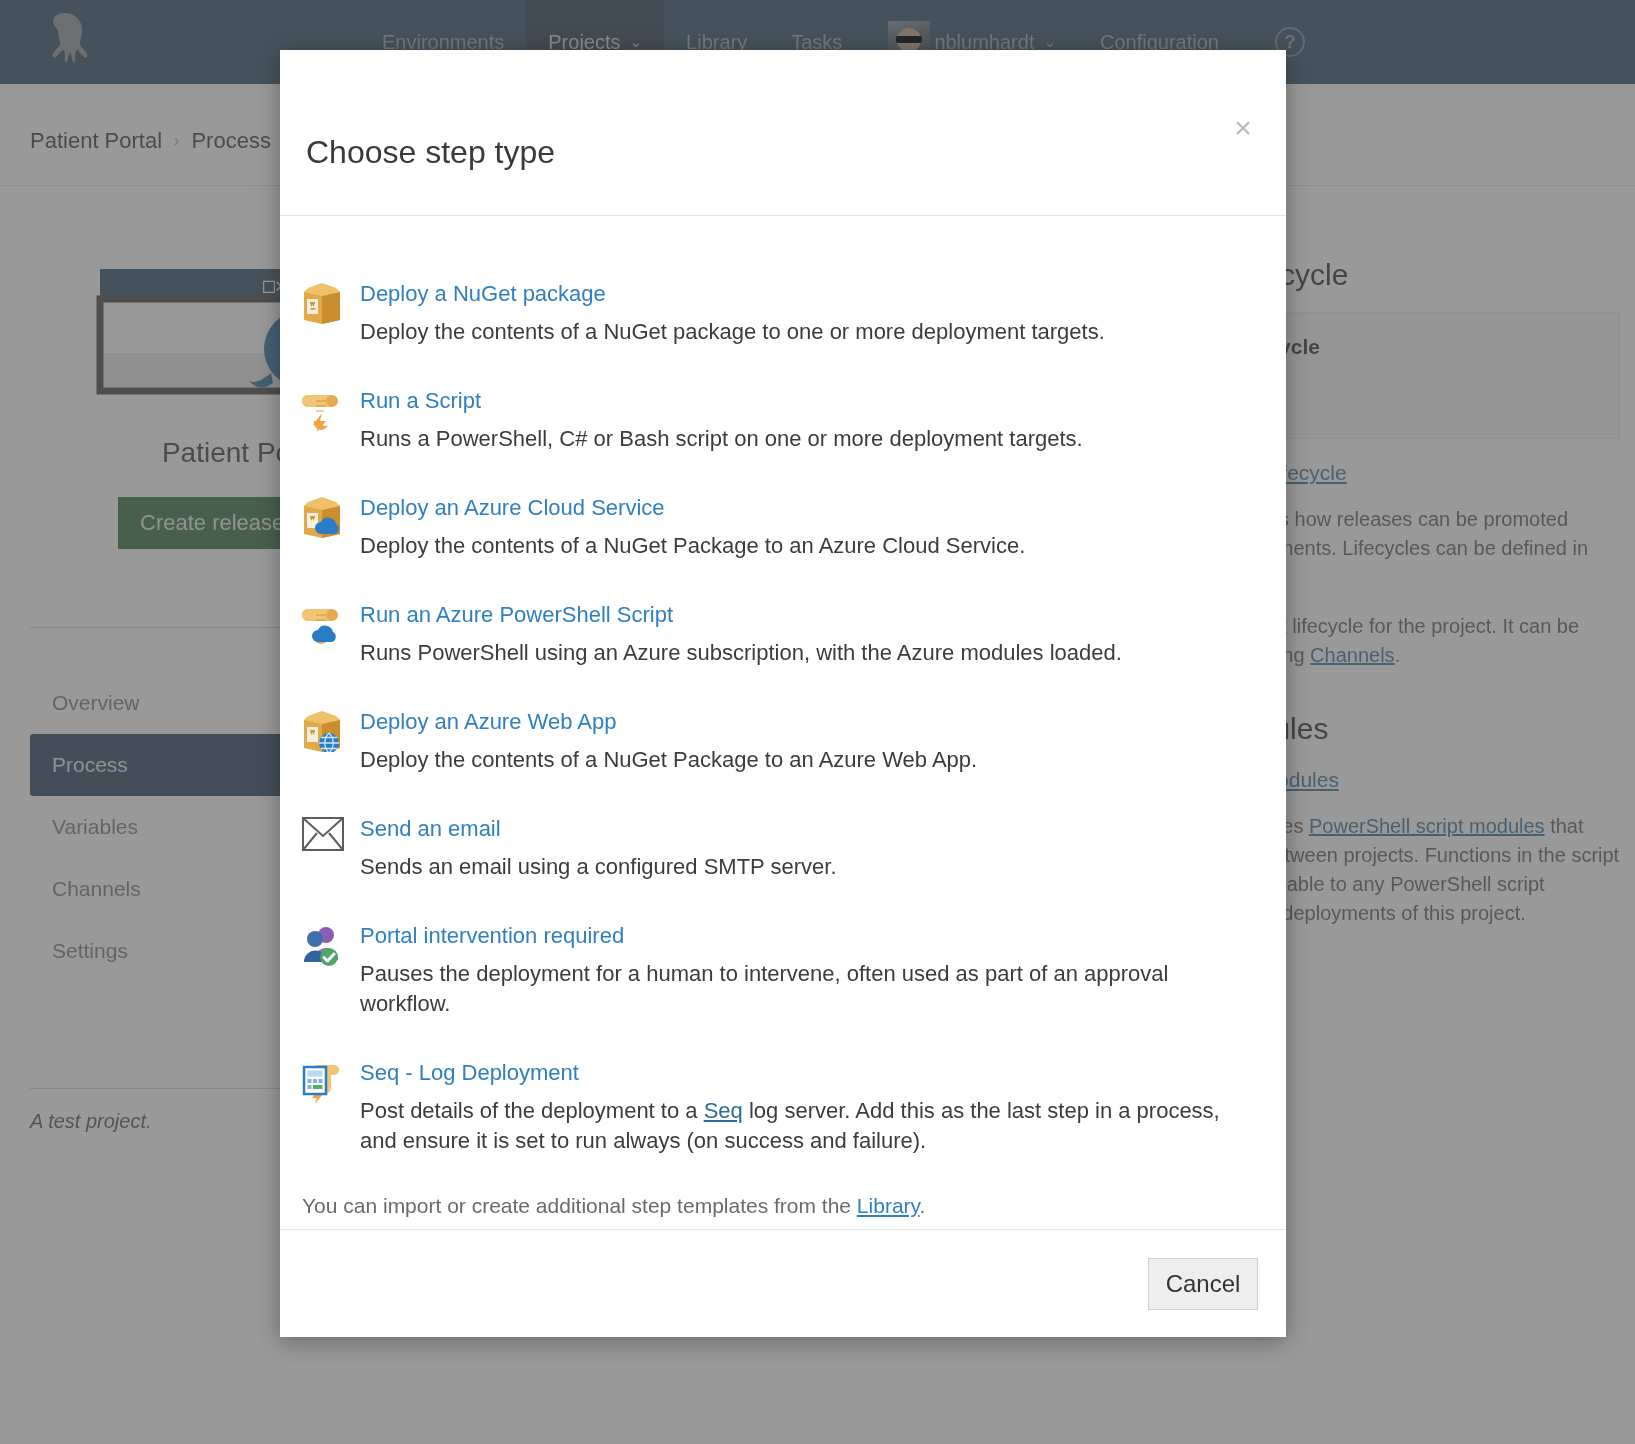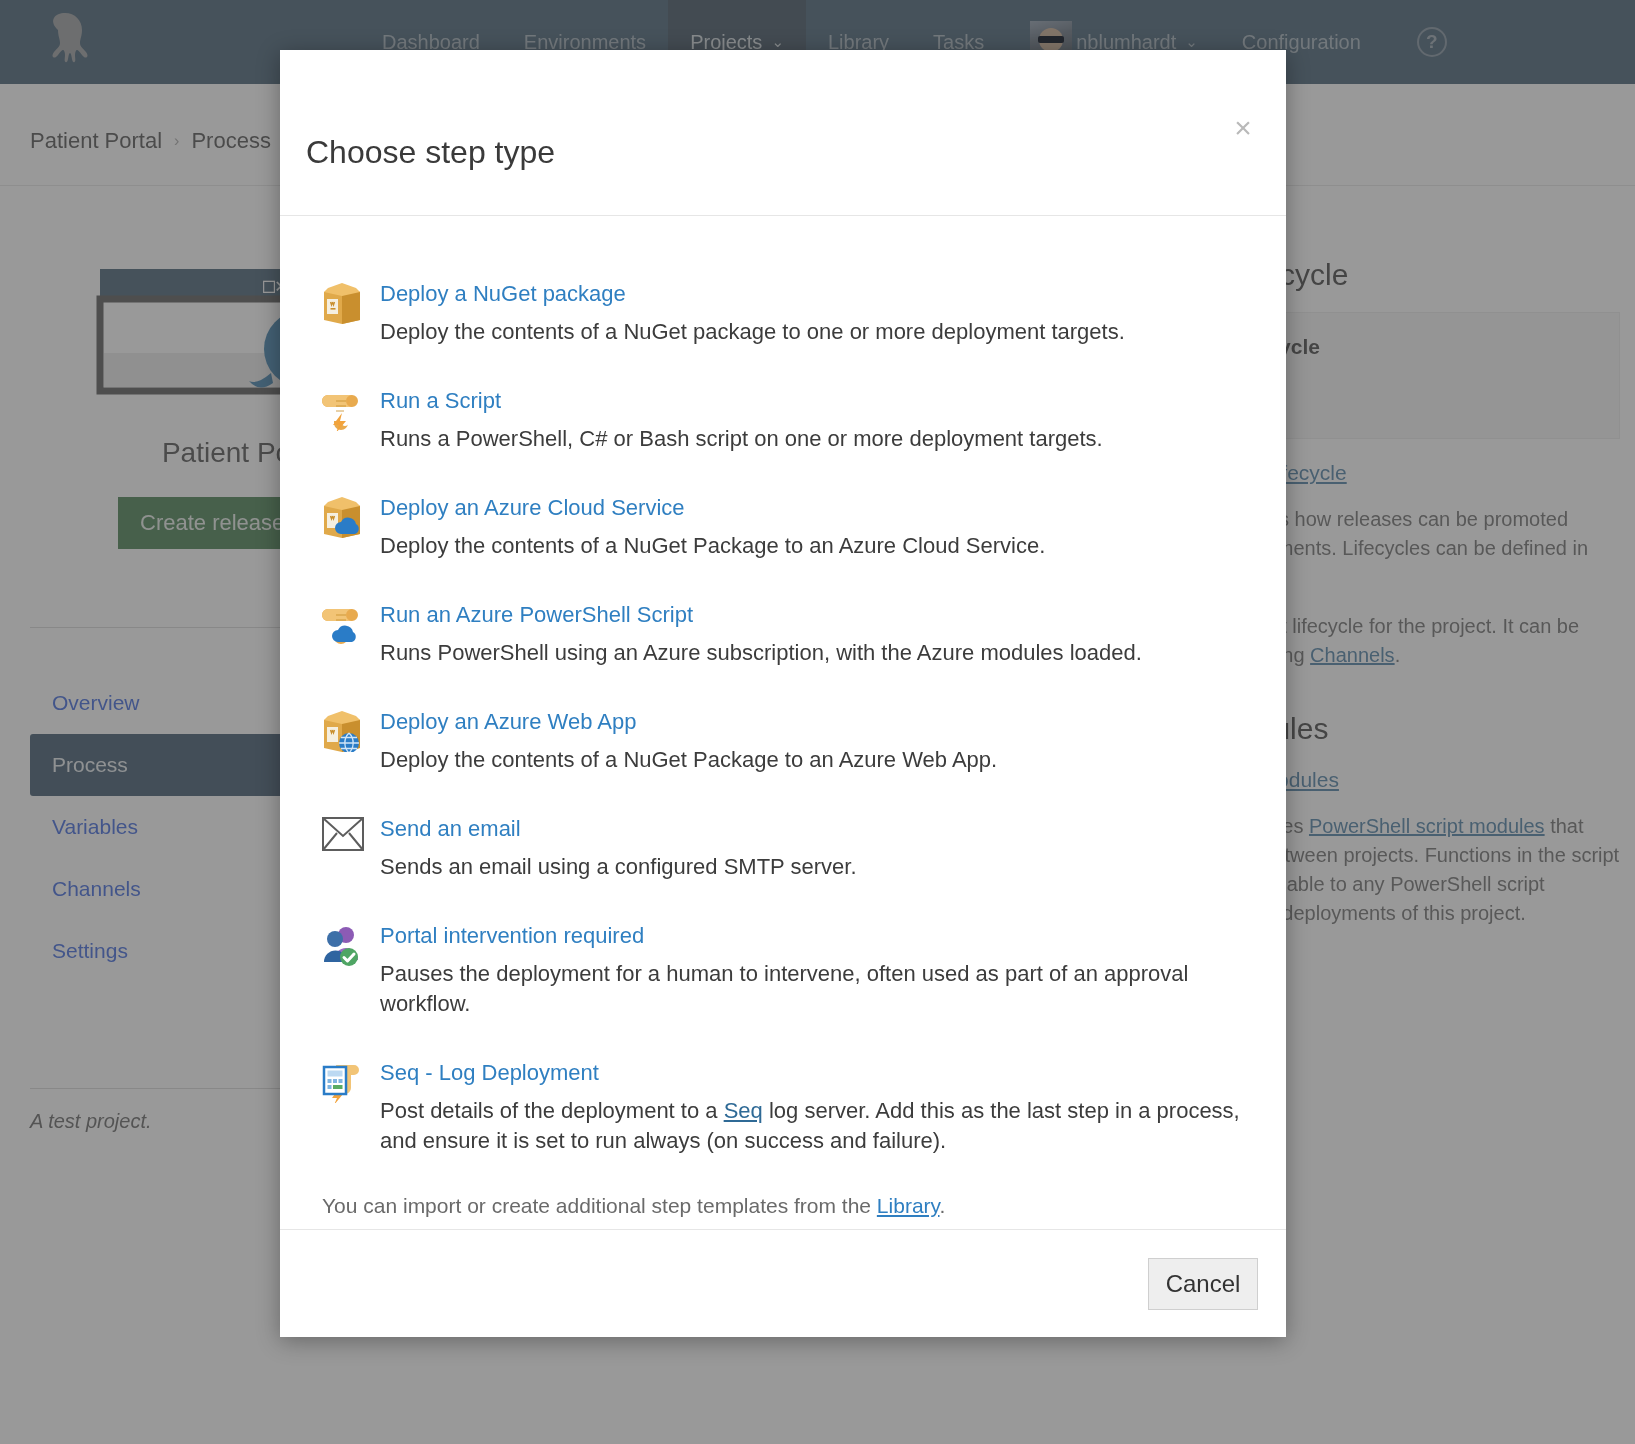--- a/index.html
+++ b/index.html
@@ -58,21 +58,21 @@
   .proj-title { margin-top: 28px; font-size: 28px; color: #333; text-align:center; width:300px; }
   .create-release {
     margin-top: 28px; margin-left: 22px; width: 260px; height: 52px; background: #286b33;
     color: #e6ece7; font-size: 22px; display:flex; align-items:center; padding-left: 22px; text-align: center;
   }
   .left-divider { position:absolute; top: 627px; left: 30px; width: 255px; height:1px; background:#d2d2d2;}
 
   .sidenav { position: absolute; top: 672px; left: 30px; width: 300px; }
   .sidenav-item {
     height: 62px; display: flex; align-items: center; padding-left: 22px;
-    font-size: 21px; color: #1d4ed8;
+    font-size: 21px; color: #737373;
   }
   .sidenav-item.active { background: #1d3c55; color: #e4e9ed; border-radius: 3px; }
   .left-divider2 { position:absolute; top: 1088px; left: 30px; width: 255px; height:1px; background:#d2d2d2;}
   .proj-desc { position:absolute; top: 1110px; left: 30px; font-size: 20px; color: #4a4a4a; font-style: italic; }
 
   
   .right-col { position:absolute; top: 258px; left: 1130px; width: 490px; }
   .rc-h2 { font-size: 30px; color: #222; }
   .rc-panel { margin-top: 20px; background: #f4f4f4; border: 1px solid #e7e7e7; padding: 22px 22px 26px; }
   .rc-panel-title { font-size: 21px; font-weight: bold; color: #222; }
@@ -94,21 +94,21 @@
     position: absolute; left: 280px; top: 50px; width: 1006px; height: 1287px;
     background: #fff; box-shadow: 0 4px 22px rgba(0,0,0,0.32);
     display: flex; flex-direction: column;
   }
   .modal-head { position: relative; height: 138px; border-bottom: 1px solid #e6e6e6; flex: none; margin-top: 28px; }
   .modal-title { position: absolute; left: 26px; top: 56px; font-size: 32px; color: #3a3a3a; }
   .modal-close {
     position: absolute; right: 28px; top: 35px; font-size: 30px; color: #b9b9b9;
     width: 30px; height: 30px; line-height: 30px; text-align: center;
   }
-  .modal-body { flex: 1 1 auto; padding: 62px 26px 0 42px; overflow: hidden; }
+  .modal-body { flex: 1 1 auto; padding: 62px 26px 0 22px; overflow: hidden; }
 
   .step-row { display: flex; margin-bottom: 38px; }
   .step-icon { width: 58px; flex: none; padding-top: 4px; }
   .step-icon svg { display: block; }
   .step-text { flex: 1 1 auto; padding-top: 2px; }
   .step-name { font-size: 22px; color: #2f7fc1; line-height: 28px; }
   .step-desc { margin-top: 9px; font-size: 22px; color: #3c3c3c; line-height: 30px; }
   .footer-note { margin-top: 14px; font-size: 21px; color: #6a6a6a; }
   .footer-note a { color: #2f7fc1; }
 
@@ -128,23 +128,20 @@
 
   <div id="app">
 
     <div class="navbar">
       <div class="logo-slot">
         <svg class="octo-logo" viewBox="0 0 56 62">
           <path fill="#8b8f92" d="M28 2c10 0 17 7.5 17 17 0 6-2 9-2 13 0 4 3 5 6 9 1.5 2 2 4 1 5-1.5 1.5-3.5 0-5-2-2.5-3.5-4-5-5-5s-2 2-2 5 1 6-.5 7c-1 .7-2-.3-2.5-3-.6-3.4-1-6-2-6s-1.4 2.6-2 6c-.5 2.7-1.5 3.7-2.5 3-1.5-1-.5-4-.5-7s-1-5-2-5-2.5 1.5-5 5c-1.5 2-3.5 3.5-5 2-1-1-.5-3 1-5 3-4 6-5 6-9 0-4-2-7-2-13C11 9.5 18 2 28 2z"></path>
         </svg>
       </div>
       <div class="navlinks">
-        <div class="navlink">
-            <span>Dashboard</span>
-          </div>
         <div class="navlink">
             <span>Environments</span>
           </div>
         <div class="navlink active">
           <span>Projects</span>
           <span class="caret">⌄</span>
         </div>
         <div class="navlink">
             <span>Library</span>
           </div>

